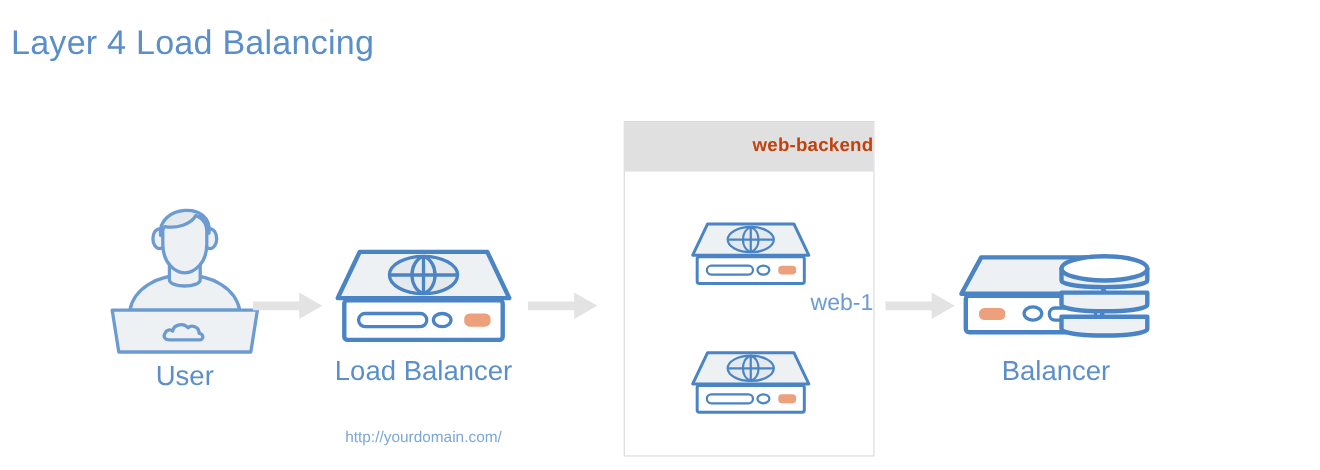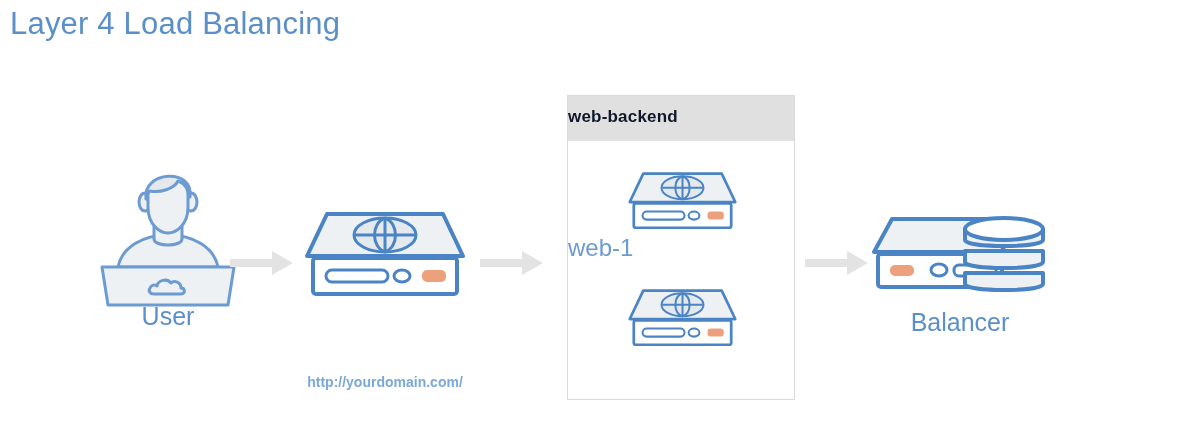--- a/index.html
+++ b/index.html
@@ -10,21 +10,21 @@
   body {
     font-family: "Liberation Sans", sans-serif;
   }
   #diagram-root {
     position: relative;
     width: 1200px;
     height: 427px;
     background: #ffffff;
     overflow: hidden;
   }
-  .abs { position: absolute; }
+  .abs { position: absolute; margin-top: 15px; }
 
   #page-title {
     left: 10px;
     top: 6px;
     font-size: 31px;
     color: #5b8fc9;
     letter-spacing: 0.2px;
     font-weight: 400;
     white-space: nowrap;
   }
@@ -32,28 +32,28 @@
   .node-label {
     color: #5b8fc9;
     font-size: 25px;
     font-weight: 400;
     text-align: center;
     white-space: nowrap;
   }
   .node-sublabel {
     color: #7ba8d6;
     font-size: 14px;
-    font-weight: bold;
+    font-weight: normal;
     text-align: center;
     white-space: nowrap;
   }
   .small-label {
     color: #6c9bd2;
-    font-size: 24px;
-    text-align: left;
+    font-size: 21px;
+    text-align: right;
     white-space: nowrap;
   }
 
   
   #backend-box {
     left: 567px;
     top: 95px;
     width: 228px;
     height: 305px;
     background: #ffffff;
@@ -67,24 +67,24 @@
     width: 100%;
     height: 45px;
     background: #e0e0e0;
     box-sizing: border-box;
   }
   #backend-header-title {
     position: absolute;
     left: 0;
     top: 11px;
     width: 100%;
-    text-align: left;
+    text-align: right;
     font-size: 17px;
     font-weight: bold;
-    color: #0f172a;
+    color: #c2410c;
     letter-spacing: 0.2px;
   }
 
   svg { display: block; overflow: visible; }
 </style>
 </head>
 <body>
 
 <div id="diagram-root">
 
@@ -102,21 +102,21 @@
 
       <path d="M60 40 C60 18, 100 18, 100 40 L100 52 C100 70, 88 78, 80 78 C72 78, 60 70, 60 52 Z" fill="#eef1f4" stroke="#6c9bd2" stroke-width="3" stroke-linejoin="round"></path>
 
       <path d="M58 44 C54 16, 106 12, 102 42 C101 34, 97 28, 90 26 C86 34, 72 38, 62 36 C59 38, 58 41, 58 44 Z" fill="#e4e9ee" stroke="#6c9bd2" stroke-width="3" stroke-linejoin="round"></path>
 
       <path d="M14 112 L146 112 L140 150 L20 150 Z" fill="#eef1f4" stroke="#6c9bd2" stroke-width="3" stroke-linejoin="round"></path>
 
       <path d="M66 139 C62 139, 60 136, 62 133 C63 130, 67 129, 69 131 C70 125, 79 123, 83 128 C86 125, 93 127, 93 133 C97 133, 98 139, 93 139 Z" fill="#eef1f4" stroke="#6c9bd2" stroke-width="3" stroke-linejoin="round"></path>
     </svg>
   </div>
-  <div class="abs node-label" style="left:88px; top:302px; width:160px;">User</div>
+  <div class="abs node-label" style="left:88px; top:313px; width:160px;">User</div>
 
   <div class="abs" style="left:230px; top:250px;">
     <svg width="64" height="26" viewBox="0 0 64 26">
       <path d="M0 9 L42 9 L42 1 L63 13 L42 25 L42 17 L0 17 Z" fill="#e3e3e3"></path>
     </svg>
   </div>
 
   <div class="abs" style="left:300px; top:208px; width:170px; height:90px;">
     <svg width="170" height="90" viewBox="0 0 170 90">
 
@@ -130,20 +130,21 @@
 
       <rect x="13" y="50" width="144" height="36" rx="3" fill="#ffffff" stroke="#4a84c4" stroke-width="4"></rect>
 
       <rect x="26" y="62" width="62" height="12" rx="6" fill="#ffffff" stroke="#4a84c4" stroke-width="3"></rect>
 
       <ellipse cx="102" cy="68" rx="8" ry="6" fill="#ffffff" stroke="#4a84c4" stroke-width="3"></ellipse>
 
       <rect x="122" y="62" width="24" height="12" rx="5" fill="#eda07c"></rect>
     </svg>
   </div>
+  <div class="abs node-label" style="left:285px; top:308px; width:200px;">Load Balancer</div>
   <div class="abs node-sublabel" style="left:285px; top:374px; width:200px;">http://yourdomain.com/</div>
 
   <div class="abs" style="left:480px; top:250px;">
     <svg width="64" height="26" viewBox="0 0 64 26">
       <path d="M0 9 L42 9 L42 1 L63 13 L42 25 L42 17 L0 17 Z" fill="#e3e3e3"></path>
     </svg>
   </div>
 
   <div class="abs" id="backend-box">
     <div id="backend-header">

